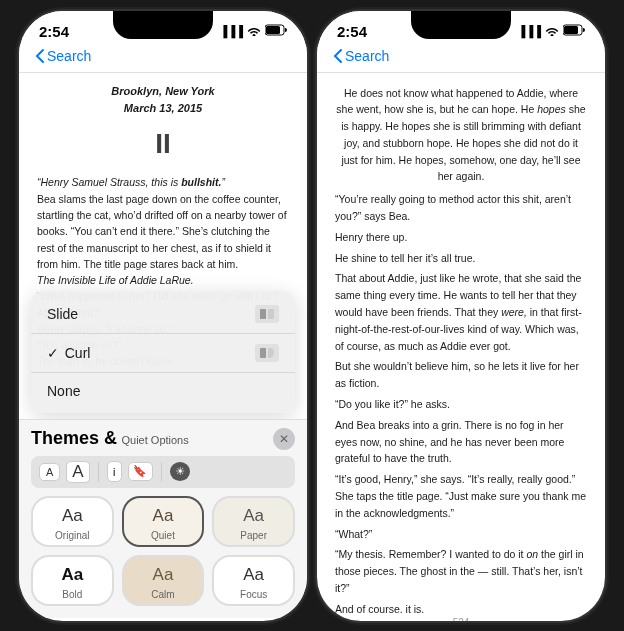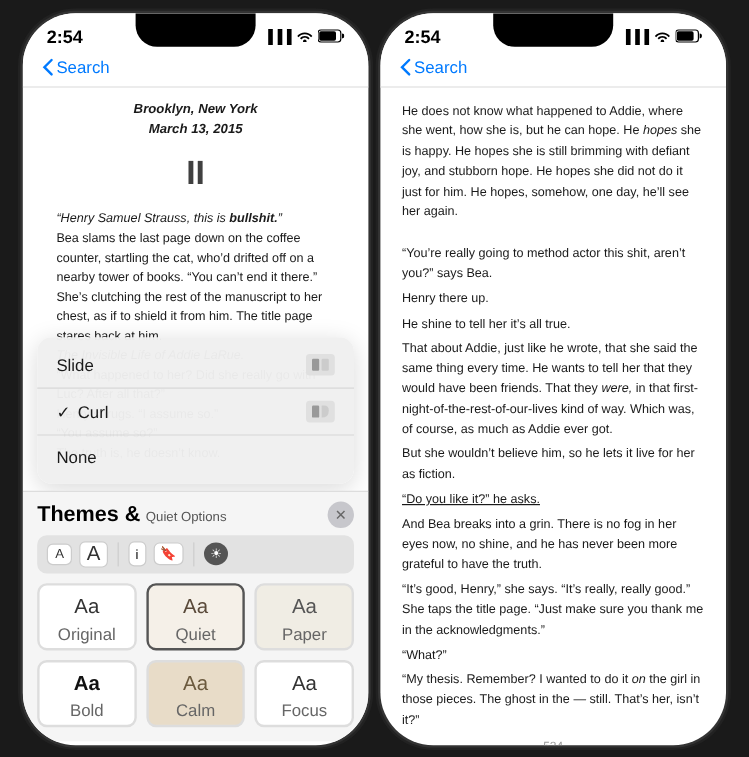--- a/index.html
+++ b/index.html
@@ -86,21 +86,21 @@
     }
 
     .nav-bar .back-btn svg {
       width: 10px;
       height: 16px;
     }
 
     
     .book-content {
       flex: 1;
-      padding: 10px 28px;
+      padding: 10px 18px;
       font-size: 11px;
       line-height: 1.6;
       color: #1a1a1a;
       overflow: hidden;
     }
 
     .book-content .location {
       text-align: center;
       font-style: italic;
       font-weight: 600;
@@ -195,37 +195,37 @@
 
     
     .themes-grid {
       display: grid;
       grid-template-columns: repeat(3, 1fr);
       gap: 8px;
       margin-bottom: 8px;
     }
 
     .theme-card {
-      border-radius: 8px;
+      border-radius: 18px;
       padding: 8px 8px 4px 8px;
       display: flex;
       flex-direction: column;
       align-items: center;
       border: 2px solid transparent;
       cursor: pointer;
     }
 
     .theme-card .theme-preview {
       font-size: 18px;
       font-weight: 500;
       margin-bottom: 4px;
     }
 
     .theme-card .theme-name {
-      font-size: 14px;
+      font-size: 10px;
       color: #666;
       text-align: right;
     }
 
     
     .theme-original {
       background: #fff;
       border: 2px solid #ddd;
     }
 
@@ -450,27 +450,27 @@
     <div class="nav-bar">
       <div class="back-btn">
         <svg viewBox="0 0 10 16" fill="none" width="10" height="16">
           <path d="M8 2L2 8L8 14" stroke="#007AFF" stroke-width="2" stroke-linecap="round"></path>
         </svg>
         <span>Search</span>
       </div>
     </div>
 
     <div class="book-content-right">
-      <p style="margin-bottom:18px;">He does not know what happened to Addie, where she went, how she is, but he can hope. He <em>hopes</em> she is happy. He hopes she is still brimming with defiant joy, and stubborn hope. He hopes she did not do it just for him. He hopes, somehow, one day, he’ll see her again.</p>
+      <p style="margin-bottom:6px;text-align:center;">He does not know what happened to Addie, where she went, how she is, but he can hope. He <em>hopes</em> she is happy. He hopes she is still brimming with defiant joy, and stubborn hope. He hopes she did not do it just for him. He hopes, somehow, one day, he’ll see her again.</p>
       <p style="margin-bottom:4px;">“You’re really going to method actor this shit, aren’t you?” says Bea.</p>
       <p style="margin-bottom:4px;">Henry there up.</p>
       <p style="margin-bottom:4px;">He shine to tell her it’s all true.</p>
       <p style="margin-bottom:4px;">That about Addie, just like he wrote, that she said the same thing every time. He wants to tell her that they would have been friends. That they <em>were,</em> in that first-night-of-the-rest-of-our-lives kind of way. Which was, of course, as much as Addie ever got.</p>
       <p style="margin-bottom:4px;">But she wouldn’t believe him, so he lets it live for her as fiction.</p>
-      <p style="margin-bottom:4px;text-decoration:underline;">“Do you like it?” he asks.</p>
+      <p style="margin-bottom:4px;">“Do you like it?” he asks.</p>
       <p style="margin-bottom:4px;">And Bea breaks into a grin. There is no fog in her eyes now, no shine, and he has never been more grateful to have the truth.</p>
       <p style="margin-bottom:4px;">“It’s good, Henry,” she says. “It’s really, really good.” She taps the title page. “Just make sure you thank me in the acknowledgments.”</p>
       <p style="margin-bottom:4px;">“What?”</p>
       <p style="margin-bottom:4px;">“My thesis. Remember? I wanted to do it <em>on</em> the girl in those pieces. The ghost in the — still. That’s her, isn’t it?”</p>
       <p style="margin-bottom:4px;">And of course, it is.</p>
 
     </div>
     <div class="page-num">524</div>
   </div>
 

